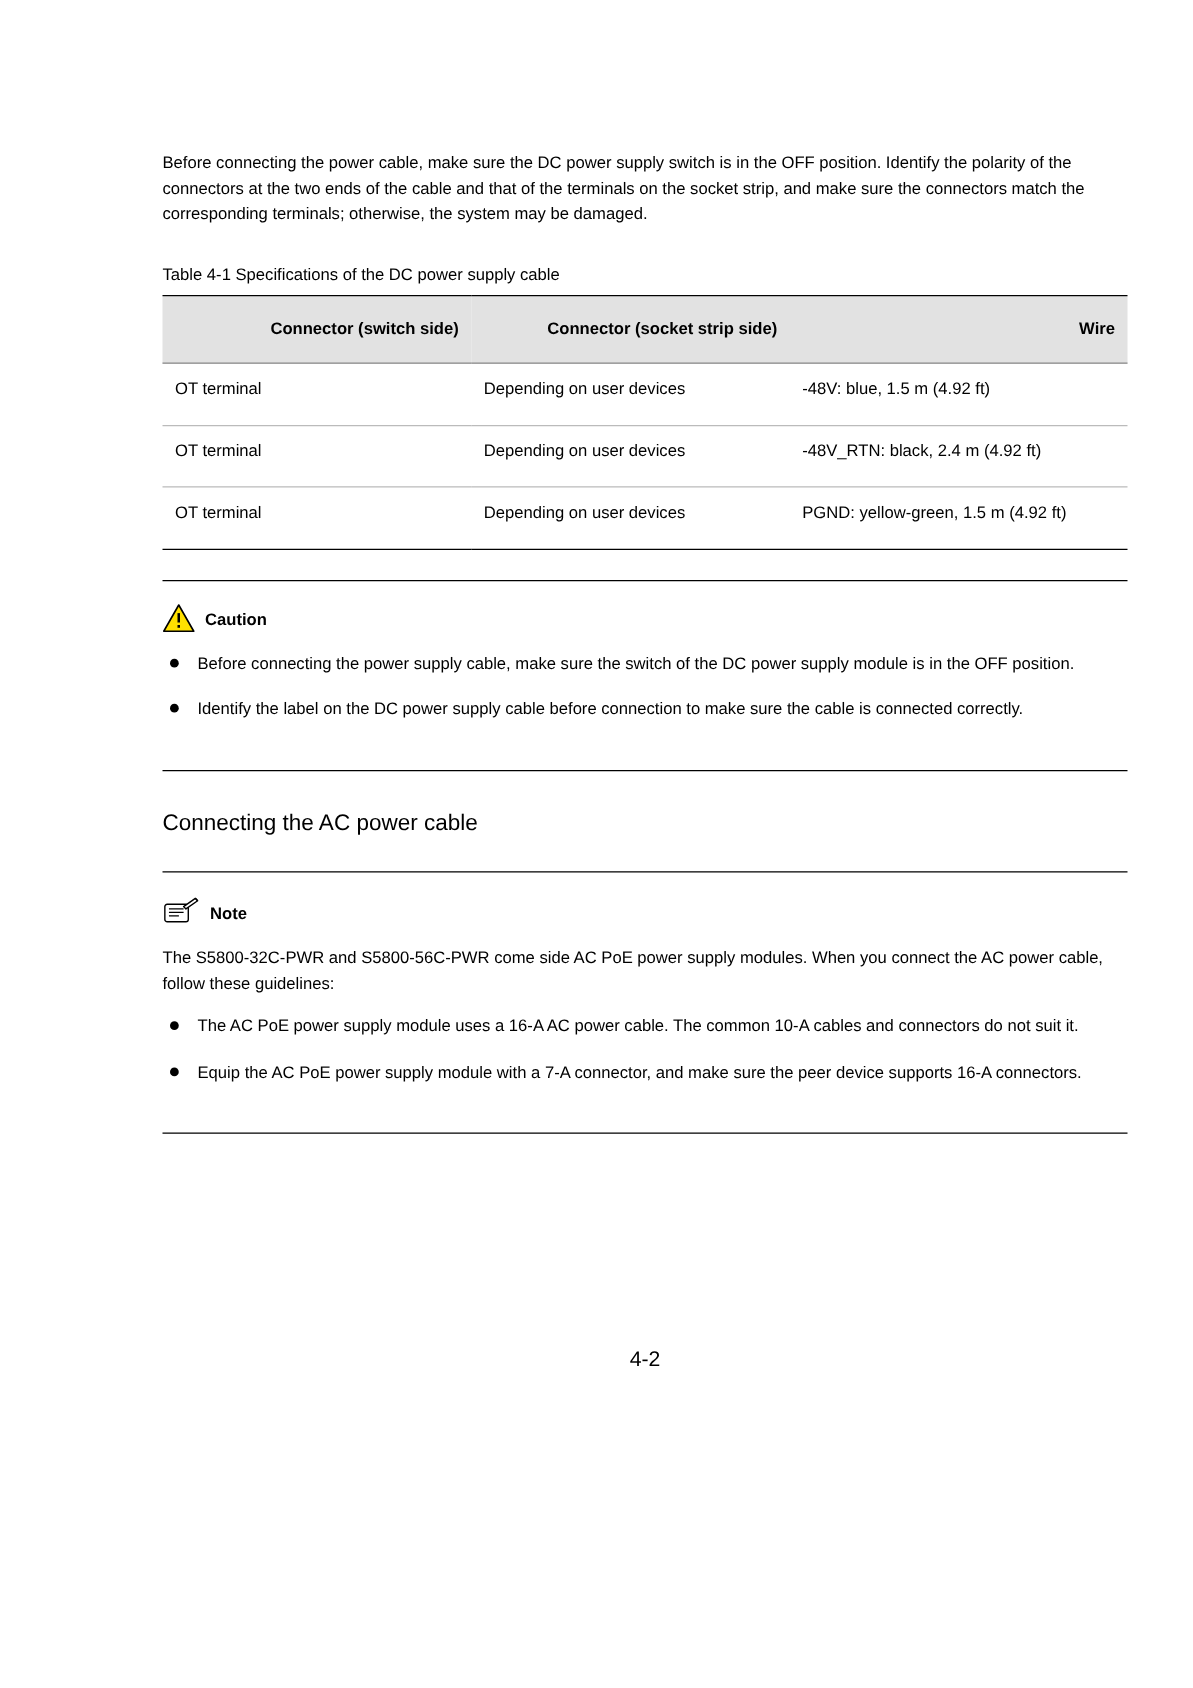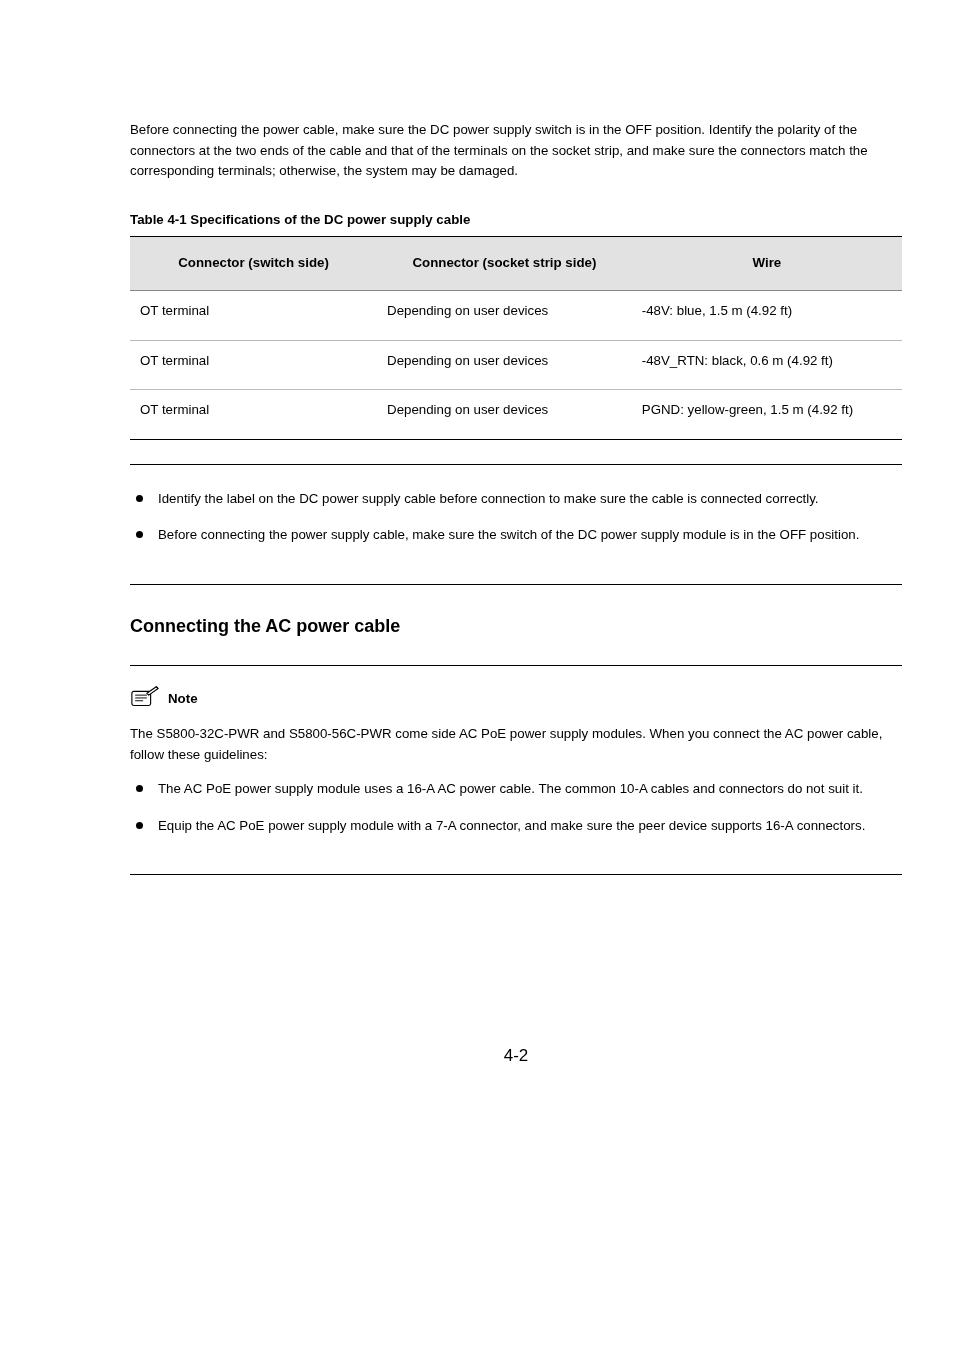--- a/index.html
+++ b/index.html
@@ -1,39 +1,39 @@
 <!DOCTYPE html>
 <html><head>
 <meta charset="utf-8">
 <style>
   * { box-sizing: border-box; margin: 0; padding: 0; }
   html, body { width: 954px; background: #fff; font-family: Arial, Helvetica, sans-serif; color: #000; }
   .page { padding: 120px 52px 60px 130px; font-size: 13.3px; line-height: 1.55; }
   .body-text { margin-bottom: 14px; }
-  .table-caption { font-weight: bold; margin: 28px 0 6px; }
+  .table-caption { font-weight: normal; margin: 28px 0 6px; }
   table.spec { width: 100%; border-collapse: collapse; border-top: 1.5px solid #000; border-bottom: 1.5px solid #000; margin-bottom: 20px; }
-  table.spec th { background: #e2e2e2; font-weight: bold; text-align: center; padding: 16px 10px; border-bottom: 1px solid #888; vertical-align: top; }
+  table.spec th { background: #e2e2e2; font-weight: bold; text-align: right; padding: 16px 10px; border-bottom: 1px solid #888; vertical-align: top; }
   table.spec td { padding: 10px 10px 18px; border-bottom: 1px solid #bbb; vertical-align: top; }
   table.spec tr:last-child td { border-bottom: none; }
   .col-a { width: 32%; }
   .col-b { width: 33%; }
   .col-c { width: 35%; }
 
   .callout { border-top: 1.5px solid #000; border-bottom: 1.5px solid #000; padding: 18px 0 22px; margin: 24px 0 28px; }
   .callout-head { display: flex; align-items: flex-end; gap: 8px; margin-bottom: 14px; }
   .callout-head .label { font-weight: bold; font-size: 13.3px; }
   .callout ul { list-style: none; padding-left: 6px; }
   .callout li { position: relative; padding-left: 22px; margin: 6px 0 16px; }
   .callout li::before { content: ""; position: absolute; left: 0; top: 6px; width: 7px; height: 7px; background: #000; border-radius: 50%; }
   .callout .intro { margin: 0 0 14px 0; }
 
   .caution-icon svg { width: 26px; height: 24px; display: block; }
   .note-icon svg { width: 30px; height: 26px; display: block; }
 
-  h2.section { font-size: 18px; font-weight: bold; margin: 22px 0 8px; }
+  h2.section { font-size: 18px; font-weight: normal; margin: 22px 0 8px; }
 
   .footer { text-align: center; padding-top: 140px; font-size: 17px; }
 </style>
 </head>
 <body>
 
 <div class="page">
 
   <p class="body-text">Before connecting the power cable, make sure the DC power supply switch is in the OFF position. Identify the polarity of the connectors at the two ends of the cable and that of the terminals on the socket strip, and make sure the connectors match the corresponding terminals; otherwise, the system may be damaged.</p>
 
@@ -49,34 +49,44 @@
     </thead>
     <tbody>
       <tr>
         <td>OT terminal</td>
         <td>Depending on user devices</td>
         <td>-48V: blue, 1.5 m (4.92 ft)</td>
       </tr>
       <tr>
         <td>OT terminal</td>
         <td>Depending on user devices</td>
-        <td>-48V_RTN: black, 0.6 m (4.92 ft)</td>
+        <td>-48V_RTN: black, 2.4 m (4.92 ft)</td>
       </tr>
       <tr>
         <td>OT terminal</td>
         <td>Depending on user devices</td>
         <td>PGND: yellow-green, 1.5 m (4.92 ft)</td>
       </tr>
     </tbody>
   </table>
 
   <div class="callout">
+    <div class="callout-head">
+      <span class="caution-icon">
+        <svg viewBox="0 0 26 24">
+          <polygon points="13,1 25,22 1,22" fill="#ffe000" stroke="#000" stroke-width="1.3" stroke-linejoin="round"></polygon>
+          <rect x="12" y="7.5" width="2" height="7.5" fill="#000"></rect>
+          <rect x="12" y="17" width="2" height="2.2" fill="#000"></rect>
+        </svg>
+      </span>
+      <span class="label">Caution</span>
+    </div>
     <ul>
+      <li>Before connecting the power supply cable, make sure the switch of the DC power supply module is in the OFF position.</li>
       <li>Identify the label on the DC power supply cable before connection to make sure the cable is connected correctly.</li>
-      <li>Before connecting the power supply cable, make sure the switch of the DC power supply module is in the OFF position.</li>
     </ul>
   </div>
 
   <h2 class="section">Connecting the AC power cable</h2>
 
   <div class="callout">
     <div class="callout-head">
       <span class="note-icon">
         <svg viewBox="0 0 32 26">
           <rect x="2" y="7" width="20" height="15" rx="2" fill="#fff" stroke="#000" stroke-width="1.2"></rect>

